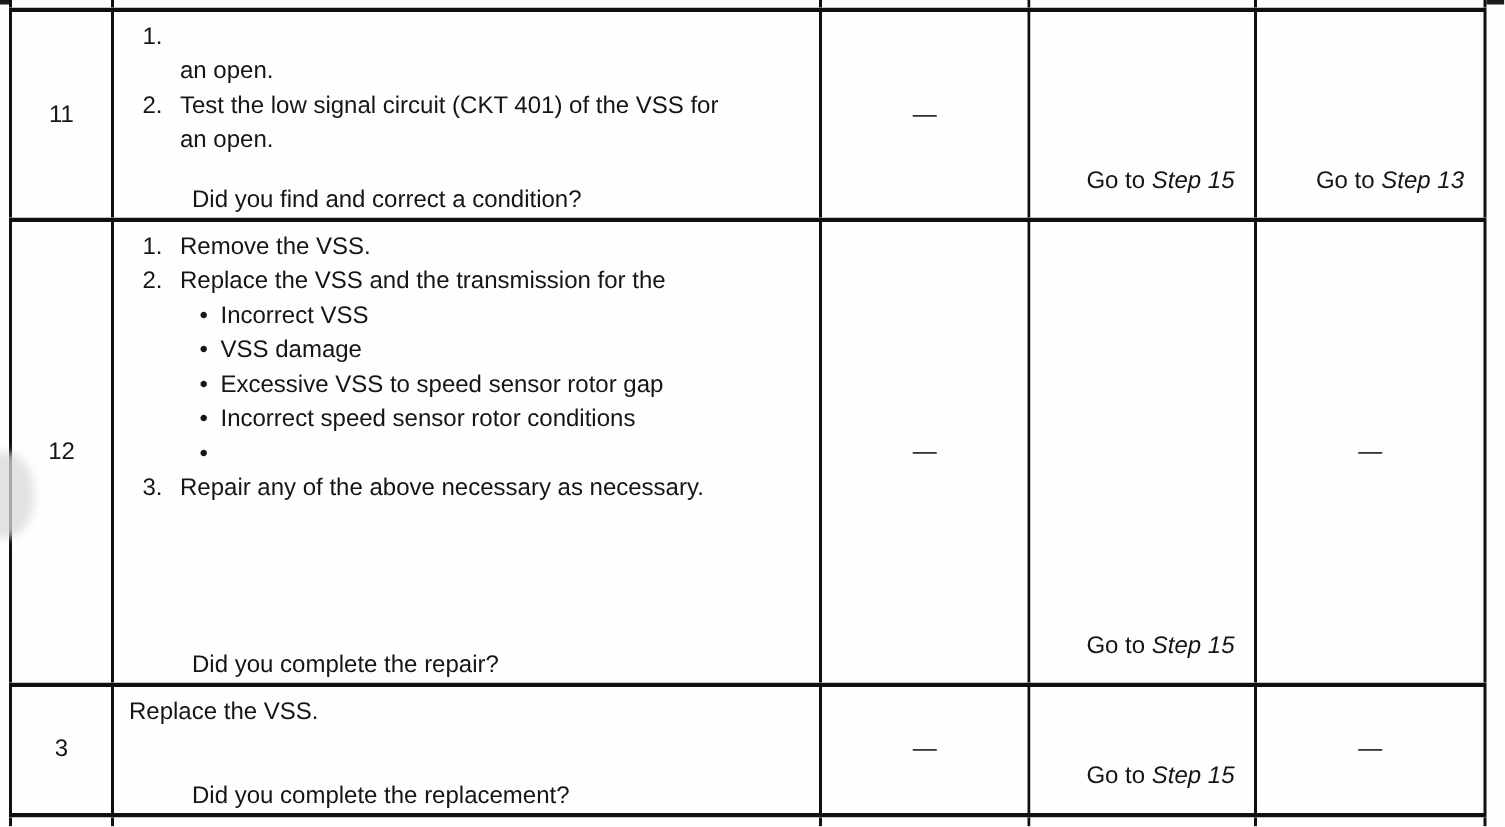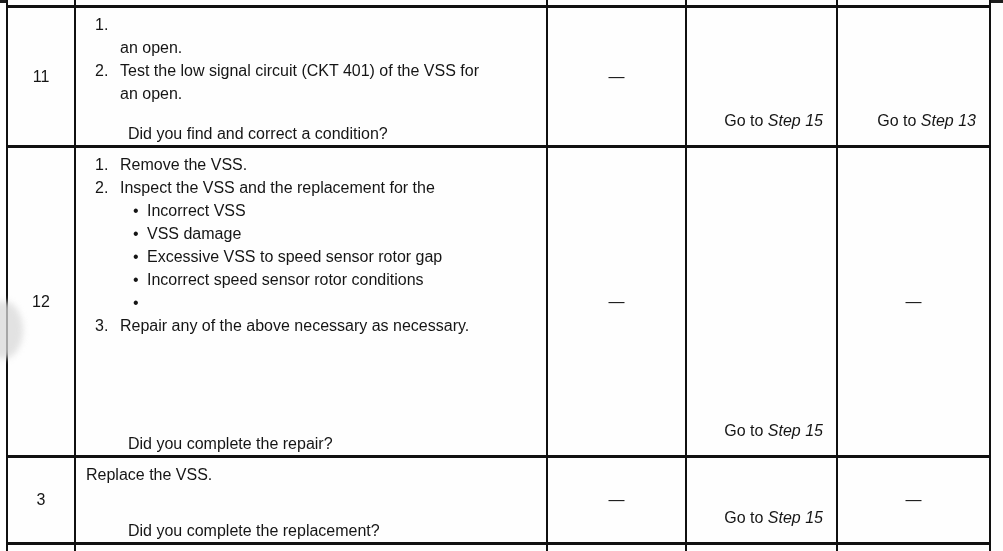--- a/index.html
+++ b/index.html
@@ -99,21 +99,21 @@
         <div class="cell first step-cell">
           <span>12</span>
         </div>
         <div class="cell action-cell">
           <div class="line num">
             <span class="marker">1.</span>
             <span>Remove the VSS.</span>
           </div>
           <div class="line num">
             <span class="marker">2.</span>
-            <span>Inspect the VSS and the replacement for the</span>
+            <span>Replace the VSS and the transmission for the</span>
           </div>
           <div class="line bullet">
             <span class="bmark">•</span>
             <span>Incorrect VSS</span>
           </div>
           <div class="line bullet">
             <span class="bmark">•</span>
             <span>VSS damage</span>
           </div>
           <div class="line bullet">

